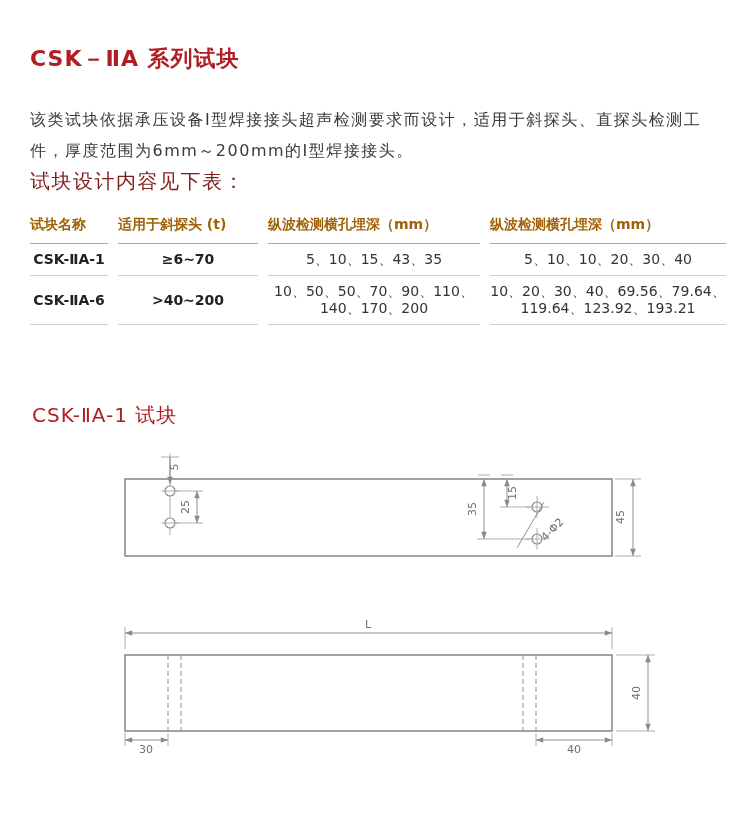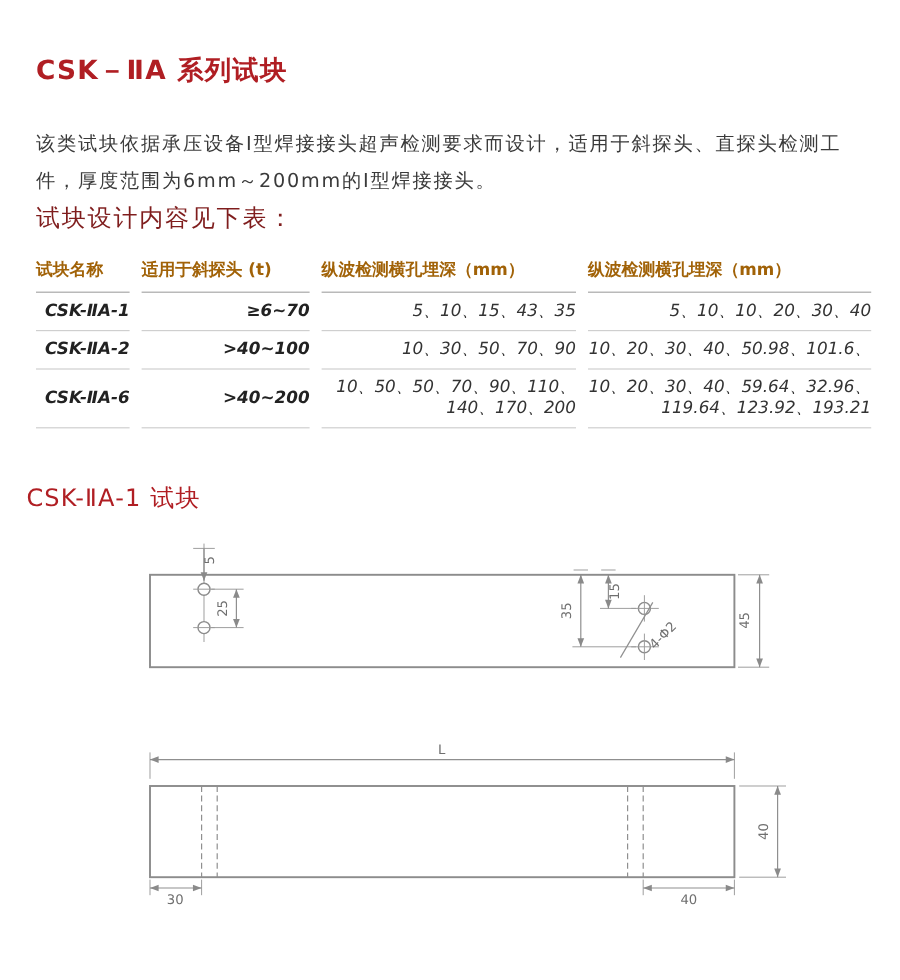--- a/index.html
+++ b/index.html
@@ -25,28 +25,27 @@
   col.c1 { width:78px; }
   col.c2 { width:140px; }
   col.c3 { width:212px; }
   col.c4 { width:236px; }
   th {
     font-size:14px; font-weight:bold; color:#a16207; text-align:left;
     padding:6px 0 9px; border-bottom:1px solid #a8a8a8; white-space:nowrap;
     vertical-align:bottom;
   }
   td {
-    font-size:14px; color:#333; text-align:right; vertical-align:middle;
+    font-size:14px; color:#333; text-align:center; vertical-align:middle;
     padding:7px 0; border-bottom:1px solid #cfcfcf; white-space:pre-line;
     line-height:17px;
-    font-style:italic;
   }
   td.name, td.range { font-weight:bold; color:#222; white-space:nowrap; }
   .section-title {
-    position:absolute; left:22px; top:402px; margin:0;
+    position:absolute; left:32px; top:402px; margin:0;
     font-size:20px; font-weight:400; color:#b01e23; letter-spacing:1px;
   }
   svg.drawing { position:absolute; left:0; top:440px; }
   svg.drawing text {
     font-family:"DejaVu Sans","Liberation Sans",sans-serif;
     font-size:11px; fill:#6f6f6f;
   }
   .outline { fill:none; stroke:#8c8c8c; stroke-width:1.6; }
   .hole    { fill:#ffffff; stroke:#8c8c8c; stroke-width:1.2; }
   .thin    { stroke:#9a9a9a; stroke-width:0.8; }
@@ -81,31 +80,25 @@
         </tr>
       </thead>
       <tbody>
         <tr>
           <td class="name">CSK-ⅡA-1</td>
           <td class="range">≥6~70</td>
           <td>5、10、15、43、35</td>
           <td>5、10、10、20、30、40</td>
         </tr>
         <tr>
-          <td class="name">CSK-ⅡA-2</td>
-          <td class="range">&gt;40~100</td>
-          <td>10、30、50、70、90</td>
-          <td>10、20、30、40、50.98、101.6、</td>
-        </tr>
-        <tr>
           <td class="name">CSK-ⅡA-6</td>
           <td class="range">&gt;40~200</td>
           <td>10、50、50、70、90、110、
 140、170、200</td>
-          <td>10、20、30、40、59.64、32.96、
+          <td>10、20、30、40、69.56、79.64、
 119.64、123.92、193.21</td>
         </tr>
       </tbody>
     </table>
   </div>
 
   <h2 class="section-title">CSK-ⅡA-1 试块</h2>
 
   <svg class="drawing" width="750" height="377" viewBox="0 0 750 377">
     <defs>

